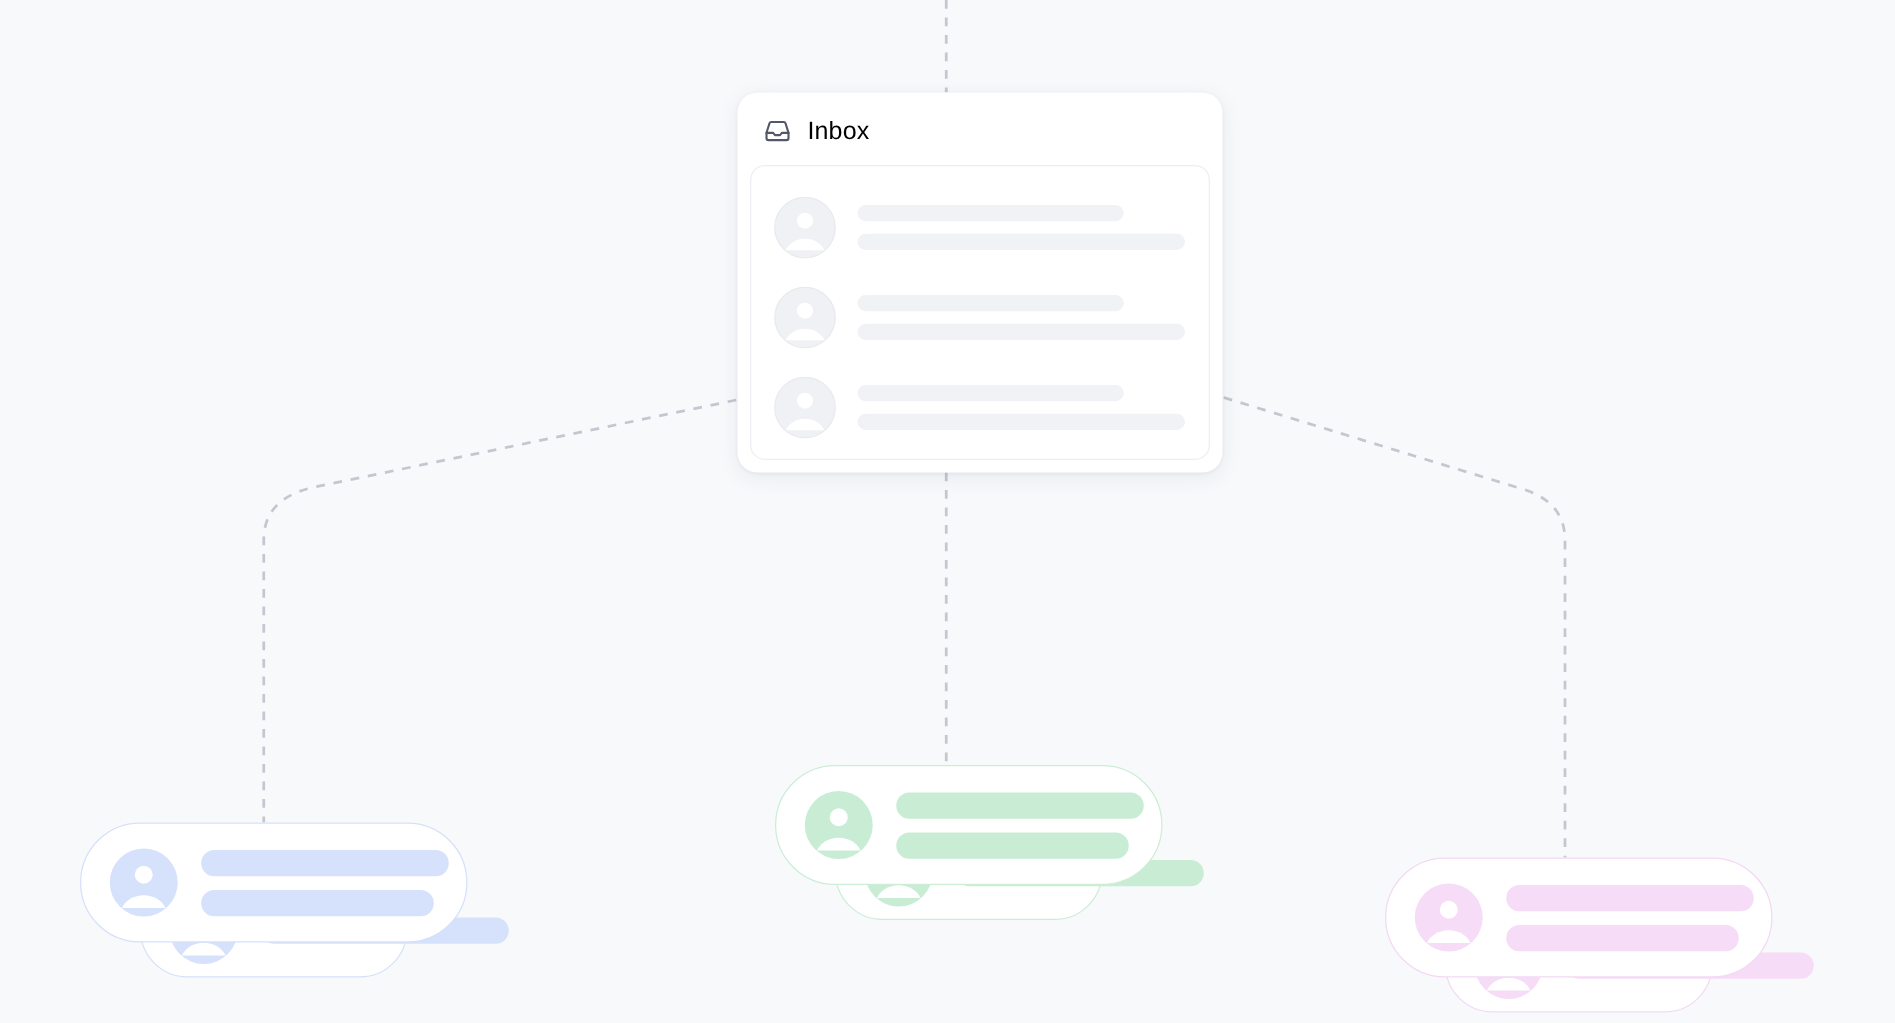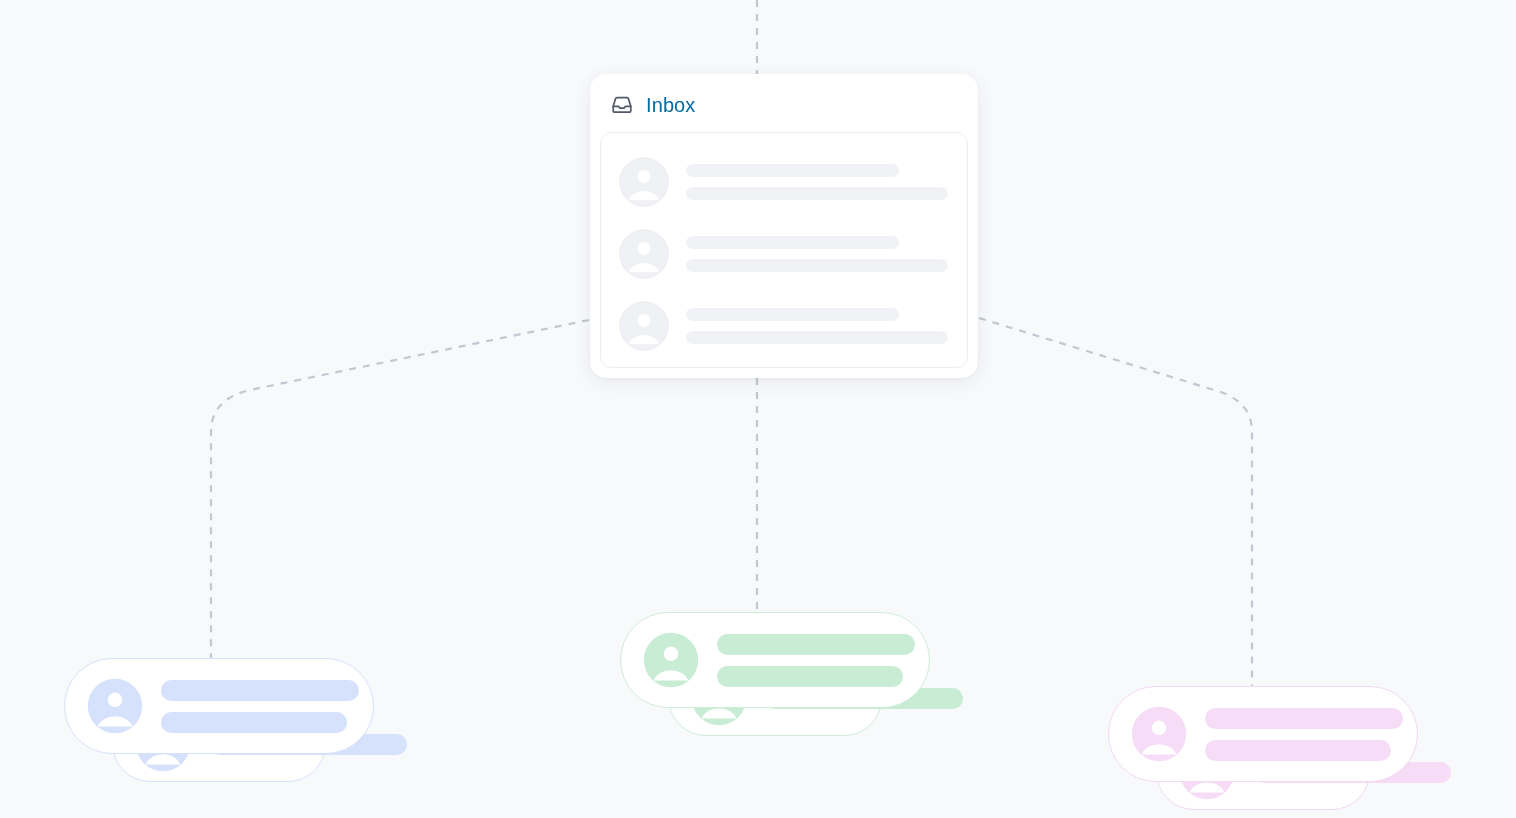--- a/index.html
+++ b/index.html
@@ -61,21 +61,21 @@
     box-sizing: border-box;
   }
   .inbox-icon {
     width: 24px;
     height: 24px;
     display: block;
     flex: 0 0 auto;
   }
   .inbox-title {
     font-size: 20px;
-    color: #0369a1;
+    color: #000000;
     letter-spacing: .1px;
     line-height: 1;
     white-space: nowrap;
   }
 
   .inbox-list {
     position: absolute;
     left: 10px;
     top: 58px;
     width: 368px;

